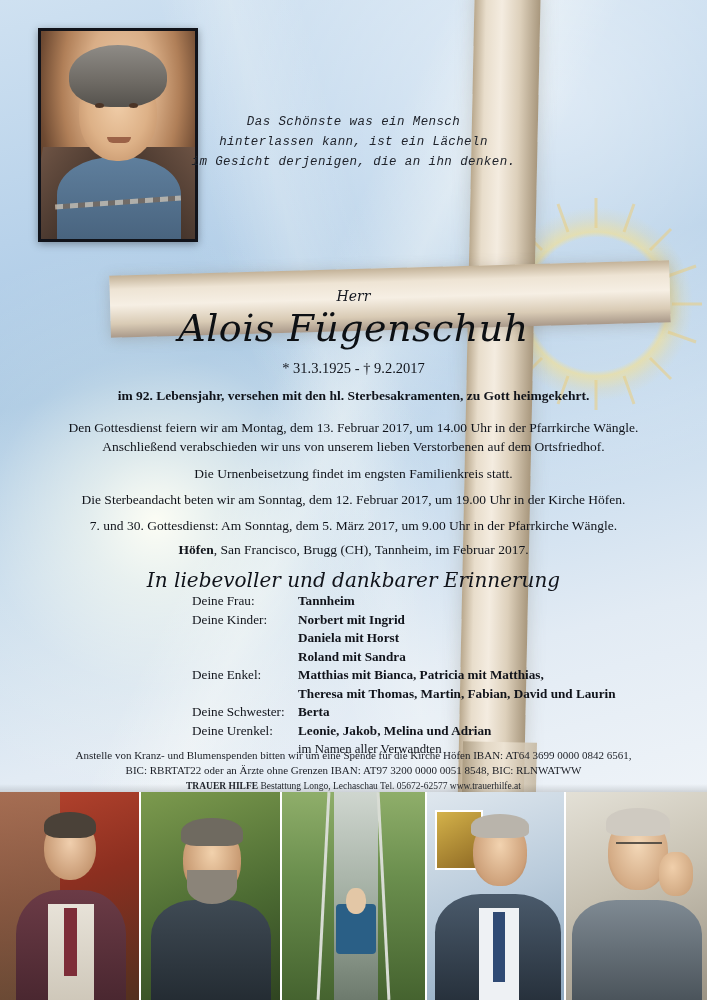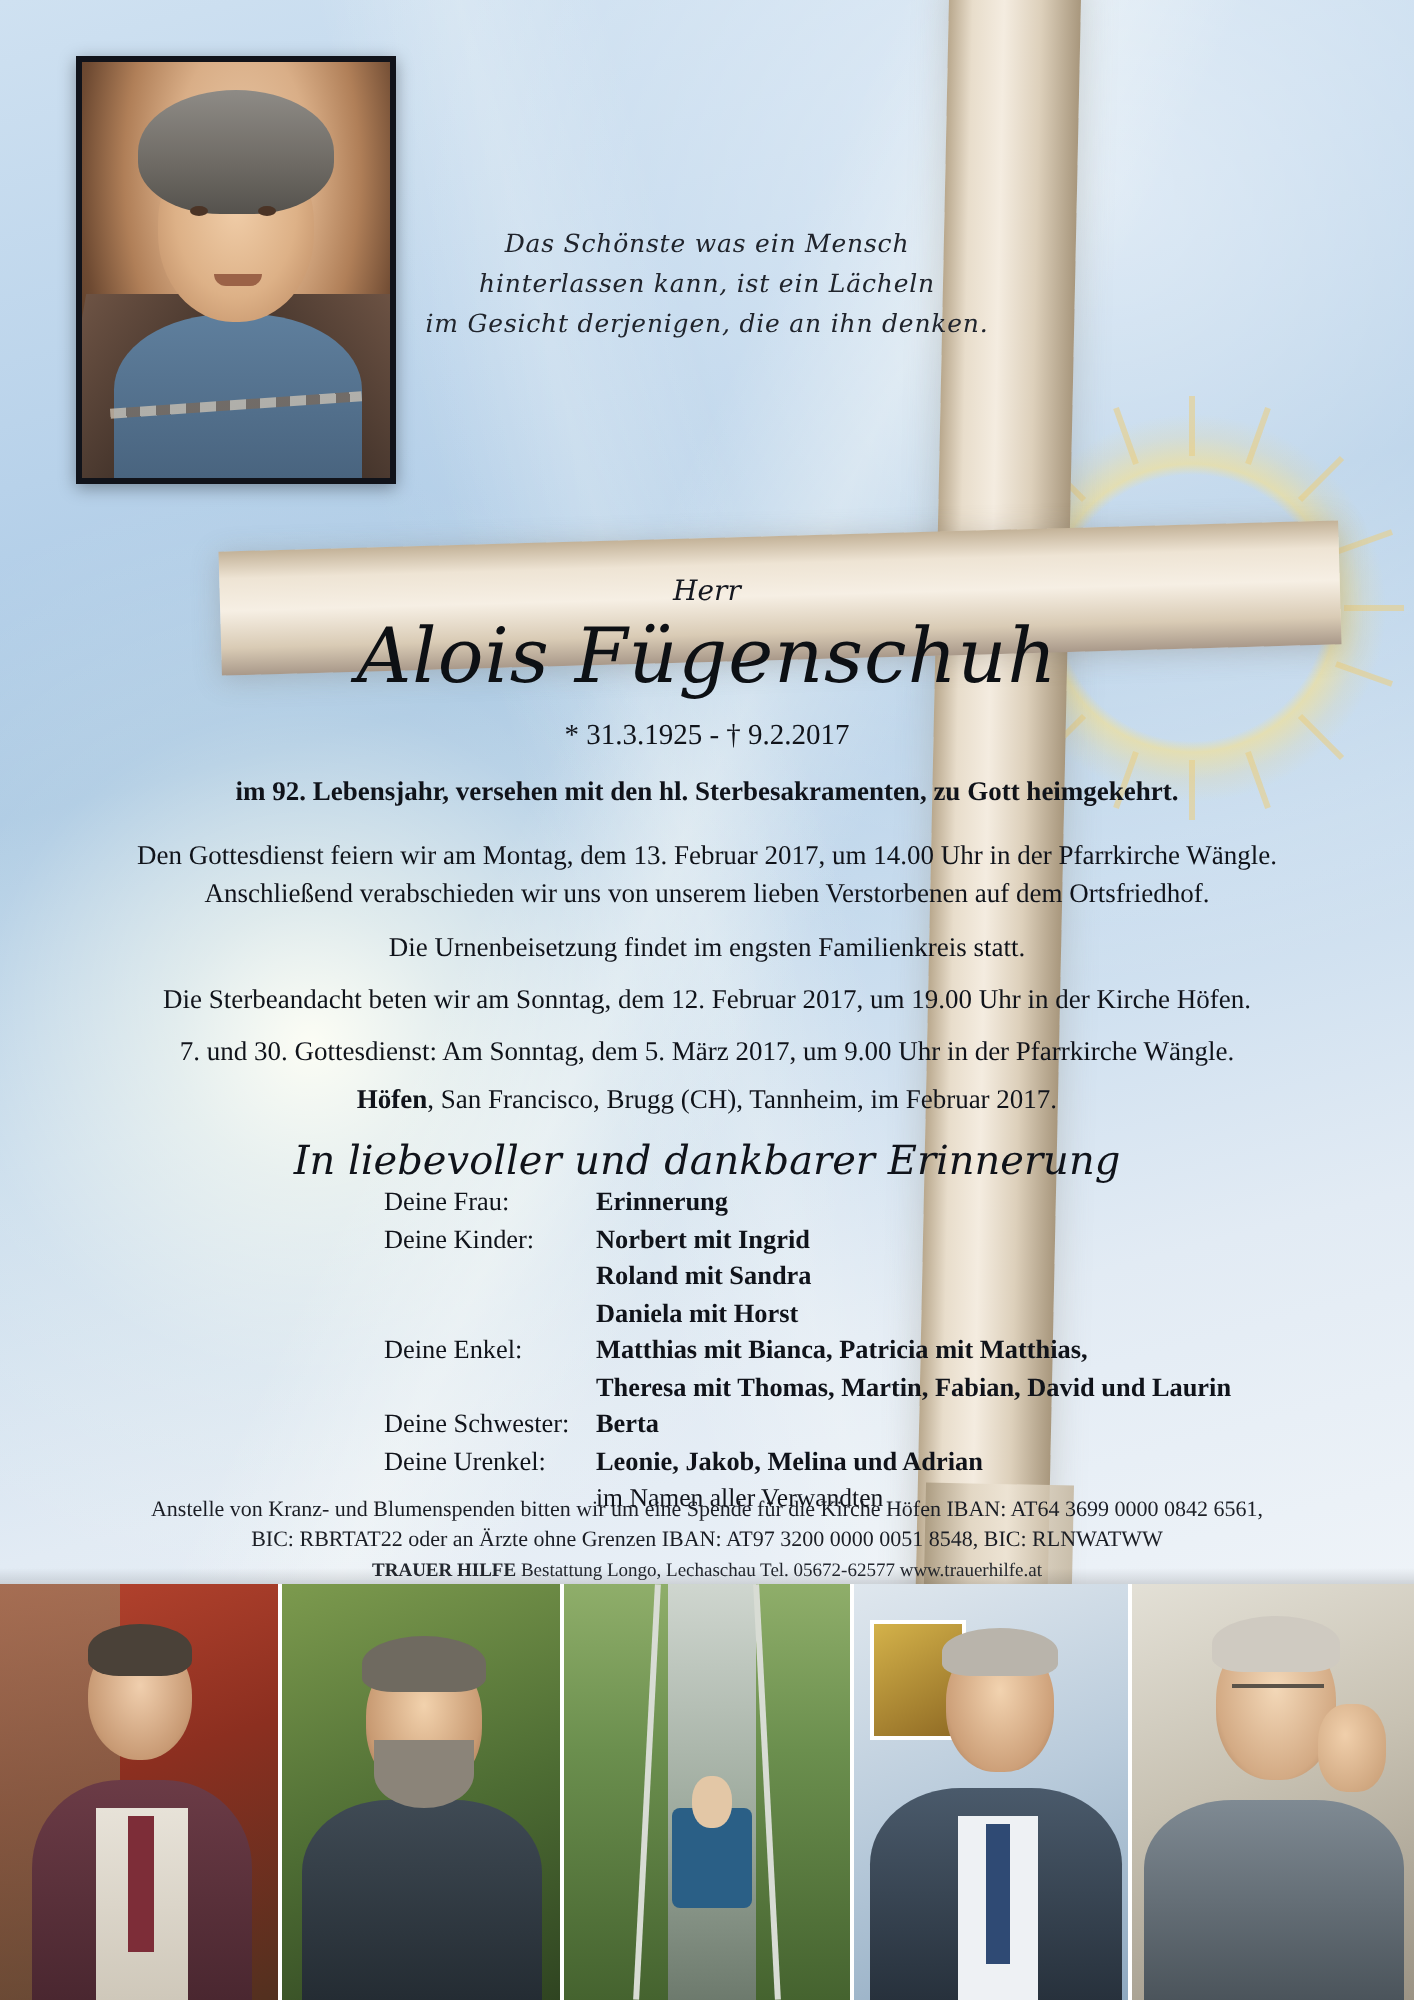--- a/index.html
+++ b/index.html
@@ -164,21 +164,21 @@
     left: 0; right: 0;
     top: 112px;
     text-align: center;
     font-family: "DejaVu Serif", serif;
     font-style: italic;
     font-size: 12.5px;
     line-height: 20px;
     color: #20242c;
     letter-spacing: 0.4px;
   }
-  .quote div { white-space: nowrap; }
+  .quote div { white-space: nowrap; font-family: Liberation Mono, monospace; }
 
   .intro {
     position: absolute;
     left: 0; right: 0; top: 258px;
     text-align: center;
     font-size: 13.5px;
     color: #151820;
   }
   .herr {
     position: absolute;
@@ -419,33 +419,33 @@
   <div class="para p4">7. und 30. Gottesdienst: Am Sonntag, dem 5. März 2017, um 9.00 Uhr in der Pfarrkirche Wängle.</div>
   <div class="para p5">
     <b>Höfen</b><span>, San Francisco, Brugg (CH), Tannheim, im Februar 2017.</span>
   </div>
 
   <div class="dedication">In liebevoller und dankbarer Erinnerung</div>
 
   <div class="family">
     <div class="fam-row">
       <span class="fam-label">Deine Frau:</span>
-      <span class="fam-val"><b>Erinnerung</b></span>
+      <span class="fam-val"><b>Tannheim</b></span>
     </div>
     <div class="fam-row">
       <span class="fam-label">Deine Kinder:</span>
       <span class="fam-val"><b>Norbert mit Ingrid</b></span>
     </div>
     <div class="fam-row">
       <span class="fam-label"></span>
+      <span class="fam-val"><b>Daniela mit Horst</b></span>
+    </div>
+    <div class="fam-row">
+      <span class="fam-label"></span>
       <span class="fam-val"><b>Roland mit Sandra</b></span>
-    </div>
-    <div class="fam-row">
-      <span class="fam-label"></span>
-      <span class="fam-val"><b>Daniela mit Horst</b></span>
     </div>
     <div class="fam-row">
       <span class="fam-label">Deine Enkel:</span>
       <span class="fam-val"><b>Matthias mit Bianca, Patricia mit Matthias,</b></span>
     </div>
     <div class="fam-row">
       <span class="fam-label"></span>
       <span class="fam-val"><b>Theresa mit Thomas, Martin, Fabian, David und Laurin</b></span>
     </div>
     <div class="fam-row">

